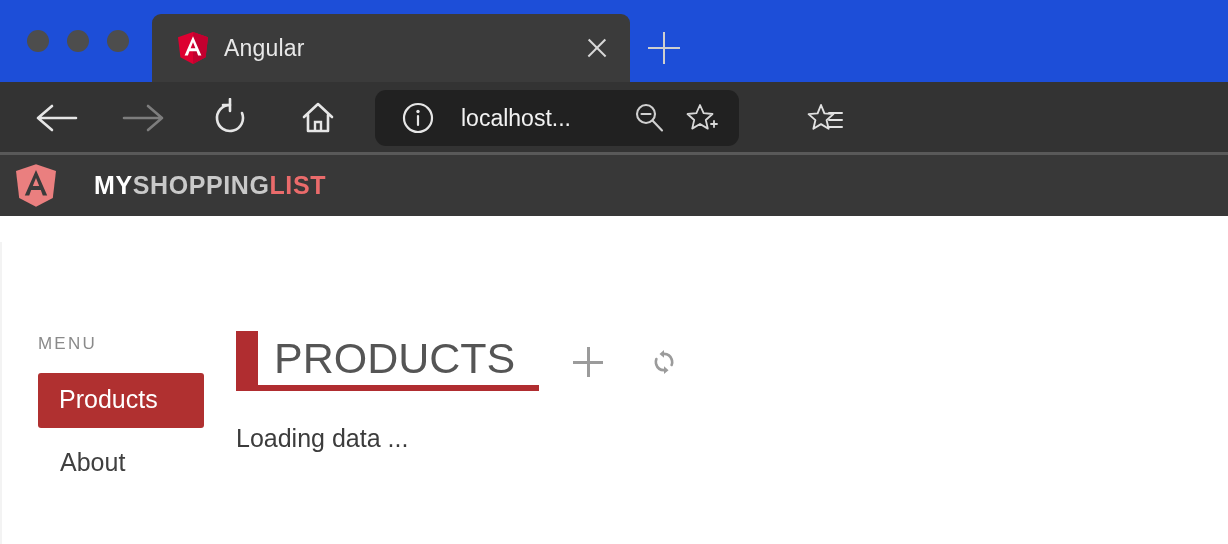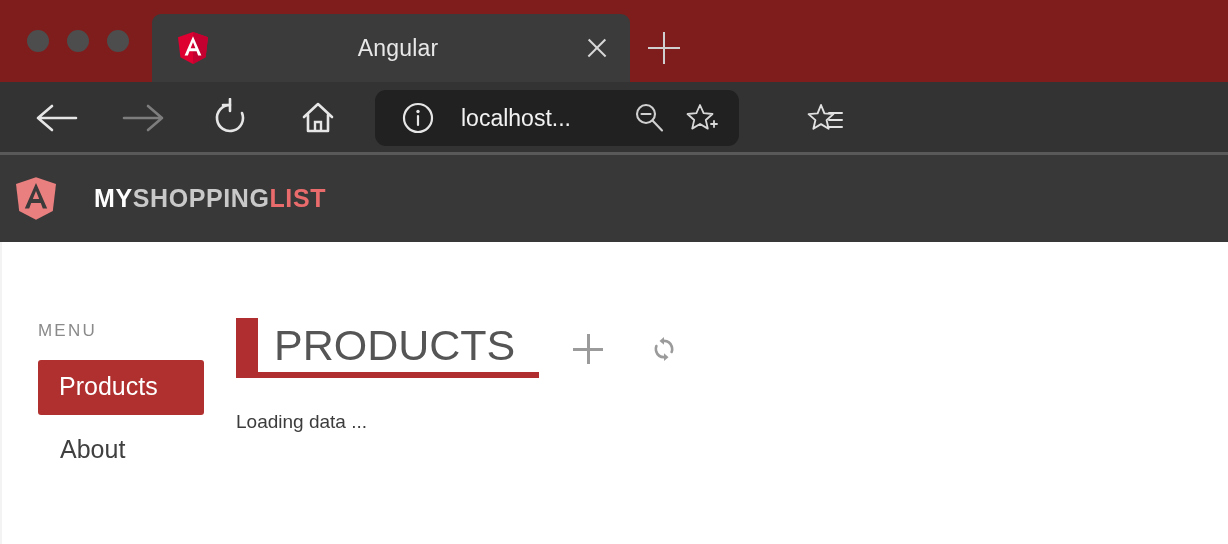--- a/index.html
+++ b/index.html
@@ -20,22 +20,21 @@
     width: 1228px;
     height: 544px;
     position: relative;
     background: #ffffff;
   }
   .titlebar {
     position: absolute;
     top: 0; left: 0;
     width: 1228px;
     height: 82px;
-    background: #7f1d1d;
-    text-align: center;
+    background: #1d4ed8;
   }
   .traffic-lights {
     position: absolute;
     top: 30px;
     left: 27px;
     display: flex;
     gap: 18px;
   }
   .tl-dot {
     width: 22px;
@@ -168,41 +167,41 @@
   .page {
     position: absolute;
     top: 155px; left: 0;
     width: 1228px;
     height: 389px;
     background: #ffffff;
     overflow: hidden;
   }
   .app-navbar {
     width: 1228px;
-    height: 87px;
+    height: 61px;
     background: #383838;
     display: flex;
     align-items: center;
     padding-left: 16px;
     box-sizing: border-box;
   }
   .brand-logo { width: 40px; height: 43px; flex: 0 0 auto; }
   .brand-text {
     margin-left: 38px;
     font-size: 25px;
     font-weight: bold;
     letter-spacing: 0.6px;
   }
   .brand-my   { color: #ffffff; }
   .brand-shop { color: #c9c9c9; }
   .brand-list { color: #ea6b6b; }
 
   .content {
     display: flex;
-    padding-top: 79px;
+    padding-top: 118px;
   }
   .sidebar {
     width: 200px;
     flex: 0 0 auto;
     padding-left: 38px;
     box-sizing: border-box;
   }
   .menu-label {
     color: #8a8a8a;
     font-size: 17px;
@@ -264,21 +263,21 @@
     content: "";
     position: absolute;
     background: #9b9b9b;
   }
   .icon-add::before { left: 0; top: 13.5px; width: 30px; height: 3.4px; }
   .icon-add::after  { top: 0; left: 13.3px; height: 30px; width: 3.4px; }
   .icon-refresh { width: 30px; height: 30px; margin-left: 46px; }
 
   .loading-text {
     margin-top: 36px;
-    font-size: 19px;
+    font-size: 25px;
     color: #3c3c3c;
   }
   .left-edge {
     position: absolute;
     left: 0; top: 242px;
     width: 2px; height: 302px;
     background: #f3f3f3;
   }
 </style>
 </head>

